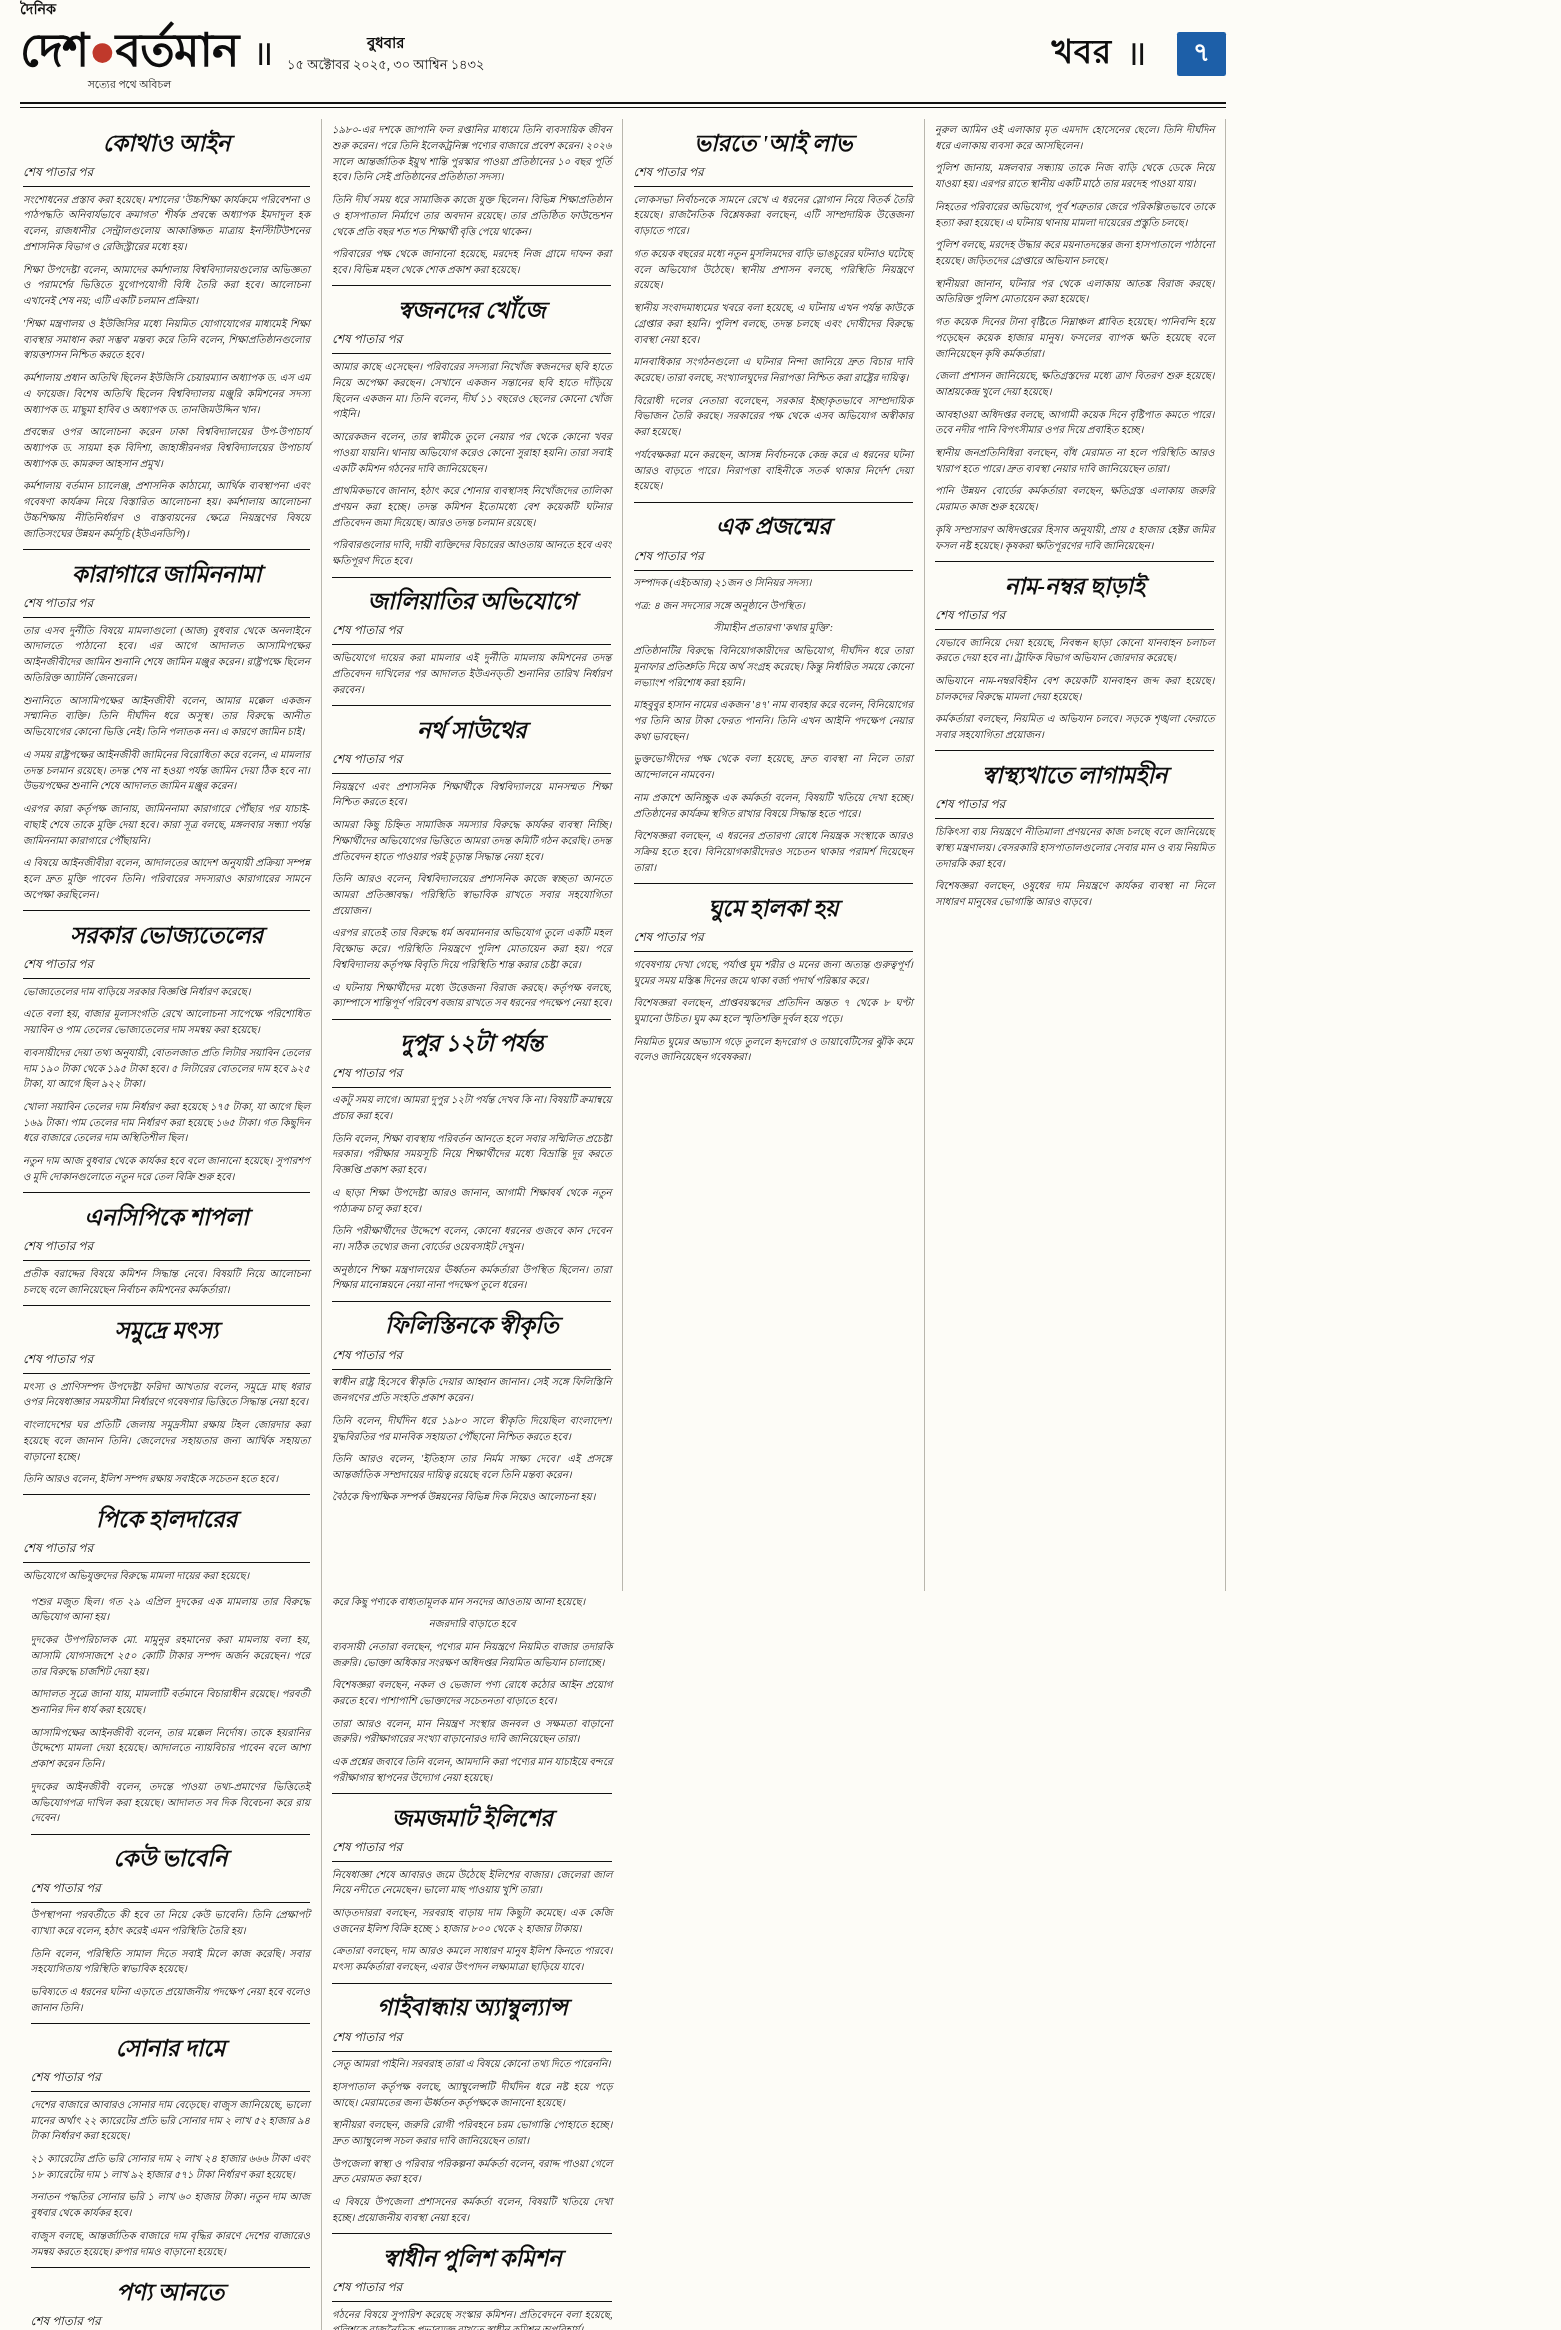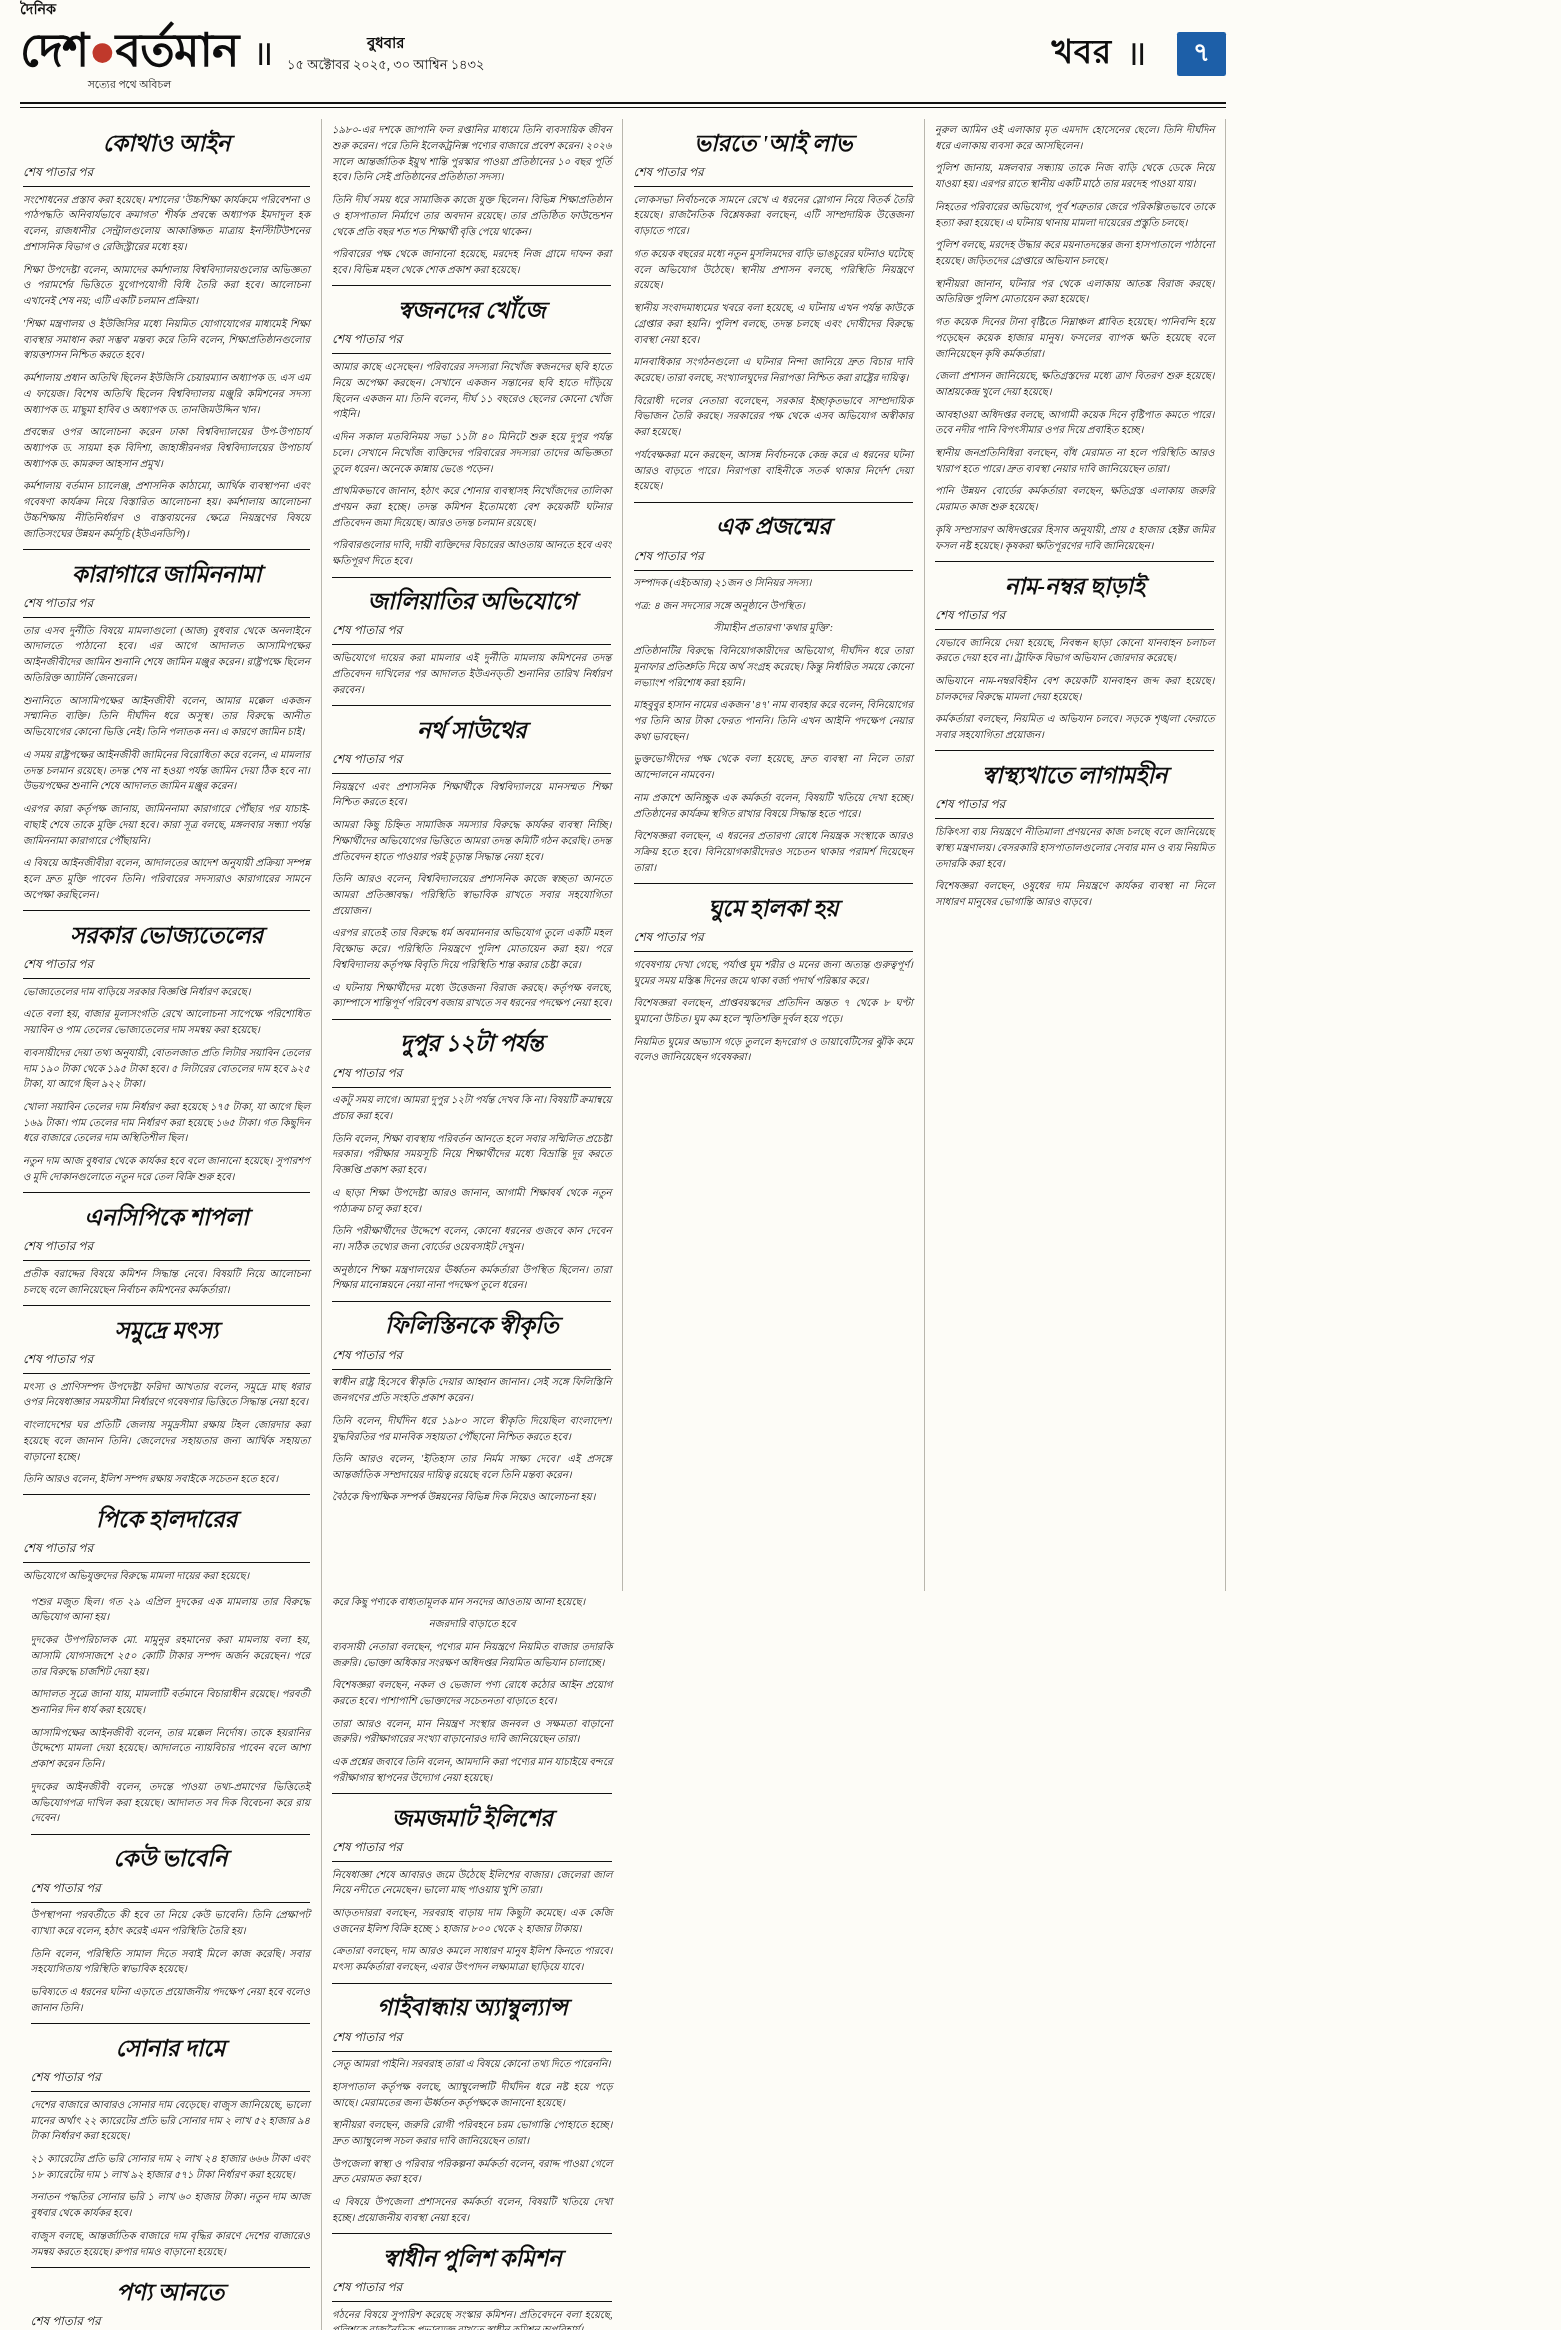--- a/index.html
+++ b/index.html
@@ -173,21 +173,21 @@
       <div>
         <p class="body top-pad">১৯৮০-এর দশকে জাপানি ফল রপ্তানির মাধ্যমে তিনি ব্যবসায়িক জীবন শুরু করেন। পরে তিনি ইলেকট্রনিক্স পণ্যের বাজারে প্রবেশ করেন। ২০২৬ সালে আন্তর্জাতিক ইয়ুথ শান্তি পুরস্কার পাওয়া প্রতিষ্ঠানের ১০ বছর পূর্তি হবে। তিনি সেই প্রতিষ্ঠানের প্রতিষ্ঠাতা সদস্য।</p>
         <p class="body">তিনি দীর্ঘ সময় ধরে সামাজিক কাজে যুক্ত ছিলেন। বিভিন্ন শিক্ষাপ্রতিষ্ঠান ও হাসপাতাল নির্মাণে তার অবদান রয়েছে। তার প্রতিষ্ঠিত ফাউন্ডেশন থেকে প্রতি বছর শত শত শিক্ষার্থী বৃত্তি পেয়ে থাকেন।</p>
         <p class="body">পরিবারের পক্ষ থেকে জানানো হয়েছে, মরদেহ নিজ গ্রামে দাফন করা হবে। বিভিন্ন মহল থেকে শোক প্রকাশ করা হয়েছে।</p>
       </div>
       <div class="divider"></div>
       <div>
         <div class="headline">স্বজনদের খোঁজে</div>
         <div class="kicker">শেষ পাতার পর</div>
         <p class="body">আমার কাছে এসেছেন। পরিবারের সদস্যরা নিখোঁজ স্বজনদের ছবি হাতে নিয়ে অপেক্ষা করছেন। সেখানে একজন সন্তানের ছবি হাতে দাঁড়িয়ে ছিলেন একজন মা। তিনি বলেন, দীর্ঘ ১১ বছরেও ছেলের কোনো খোঁজ পাইনি।</p>
-        <p class="body">এদিন সকাল মতবিনিময় সভা ১১টা ৪০ মিনিটে শুরু হয়ে দুপুর পর্যন্ত চলে। সেখানে নিখোঁজ ব্যক্তিদের পরিবারের সদস্যরা তাদের অভিজ্ঞতা তুলে ধরেন। অনেকে কান্নায় ভেঙে পড়েন।</p>
+        <p class="body">আরেকজন বলেন, তার স্বামীকে তুলে নেয়ার পর থেকে কোনো খবর পাওয়া যায়নি। থানায় অভিযোগ করেও কোনো সুরাহা হয়নি। তারা সবাই একটি কমিশন গঠনের দাবি জানিয়েছেন।</p>
         <p class="body">প্রাথমিকভাবে জানান, হঠাৎ করে শোনার ব্যবস্থাসহ নিখোঁজদের তালিকা প্রণয়ন করা হচ্ছে। তদন্ত কমিশন ইতোমধ্যে বেশ কয়েকটি ঘটনার প্রতিবেদন জমা দিয়েছে। আরও তদন্ত চলমান রয়েছে।</p>
         <p class="body">পরিবারগুলোর দাবি, দায়ী ব্যক্তিদের বিচারের আওতায় আনতে হবে এবং ক্ষতিপূরণ দিতে হবে।</p>
       </div>
       <div class="divider"></div>
       <div>
         <div class="headline">জালিয়াতির অভিযোগে</div>
         <div class="kicker">শেষ পাতার পর</div>
         <p class="body">অভিযোগে দায়ের করা মামলার এই দুর্নীতি মামলায় কমিশনের তদন্ত প্রতিবেদন দাখিলের পর আদালত ইউএনড্তী শুনানির তারিখ নির্ধারণ করবেন।</p>
       </div>
       <div class="divider"></div>

